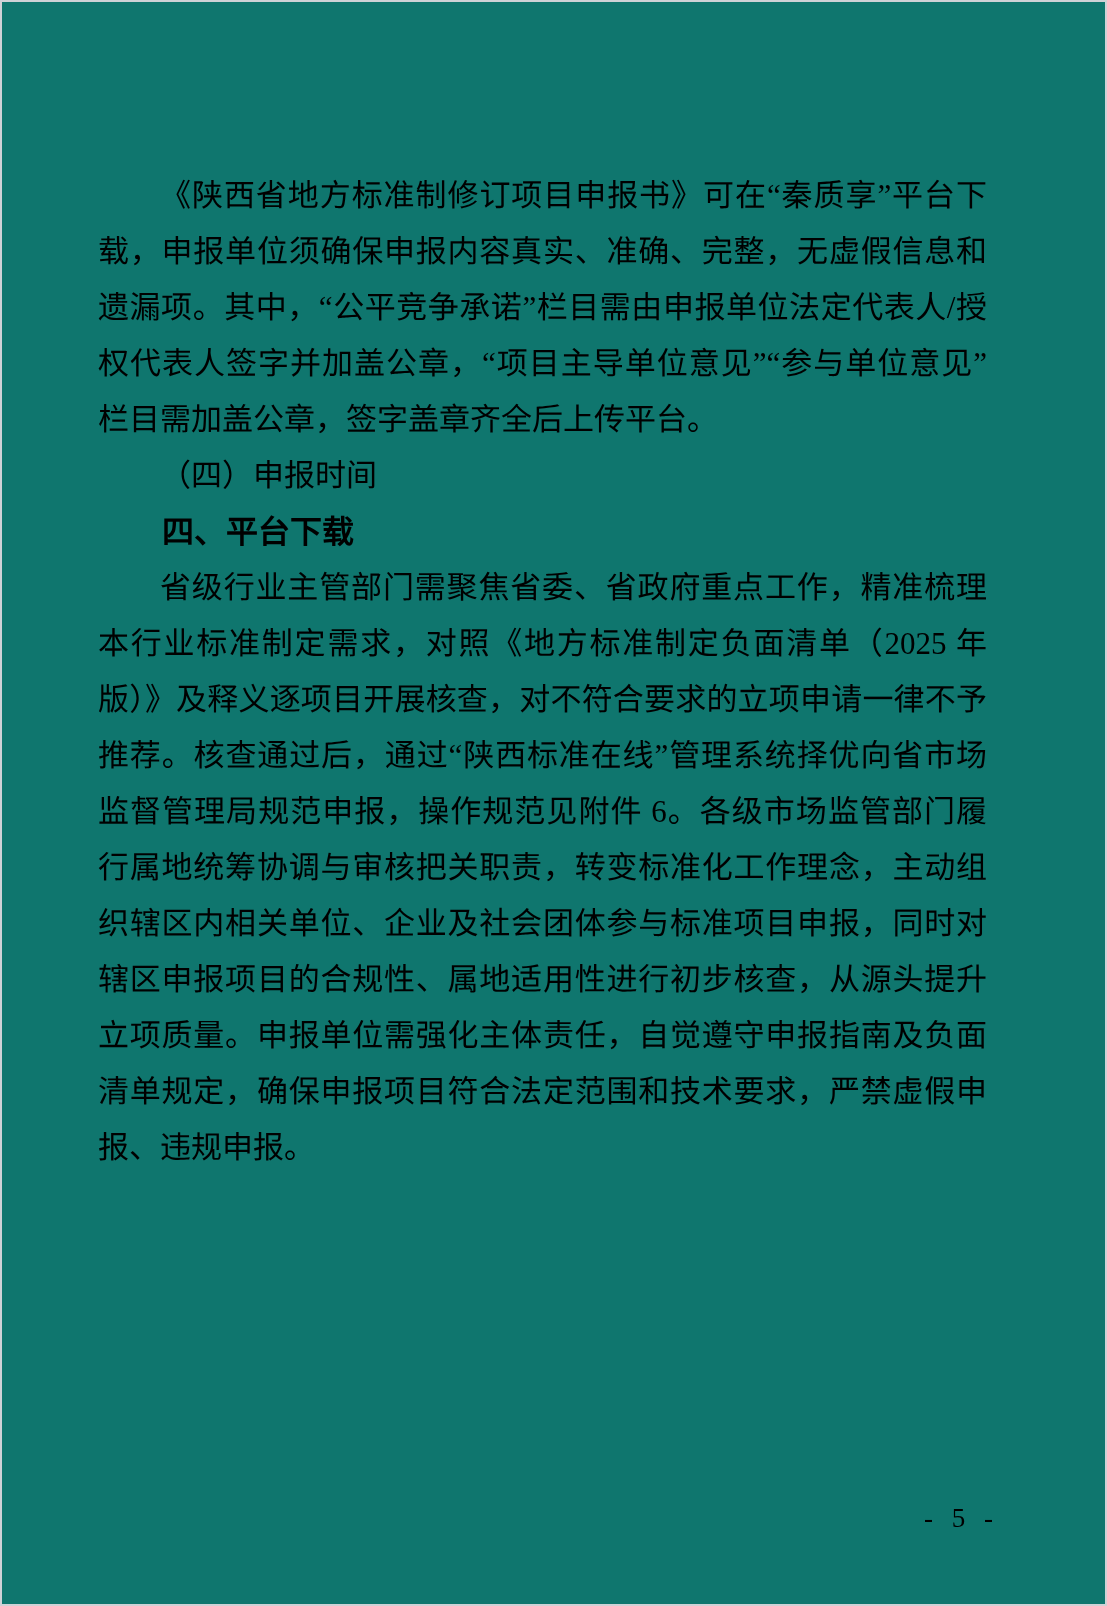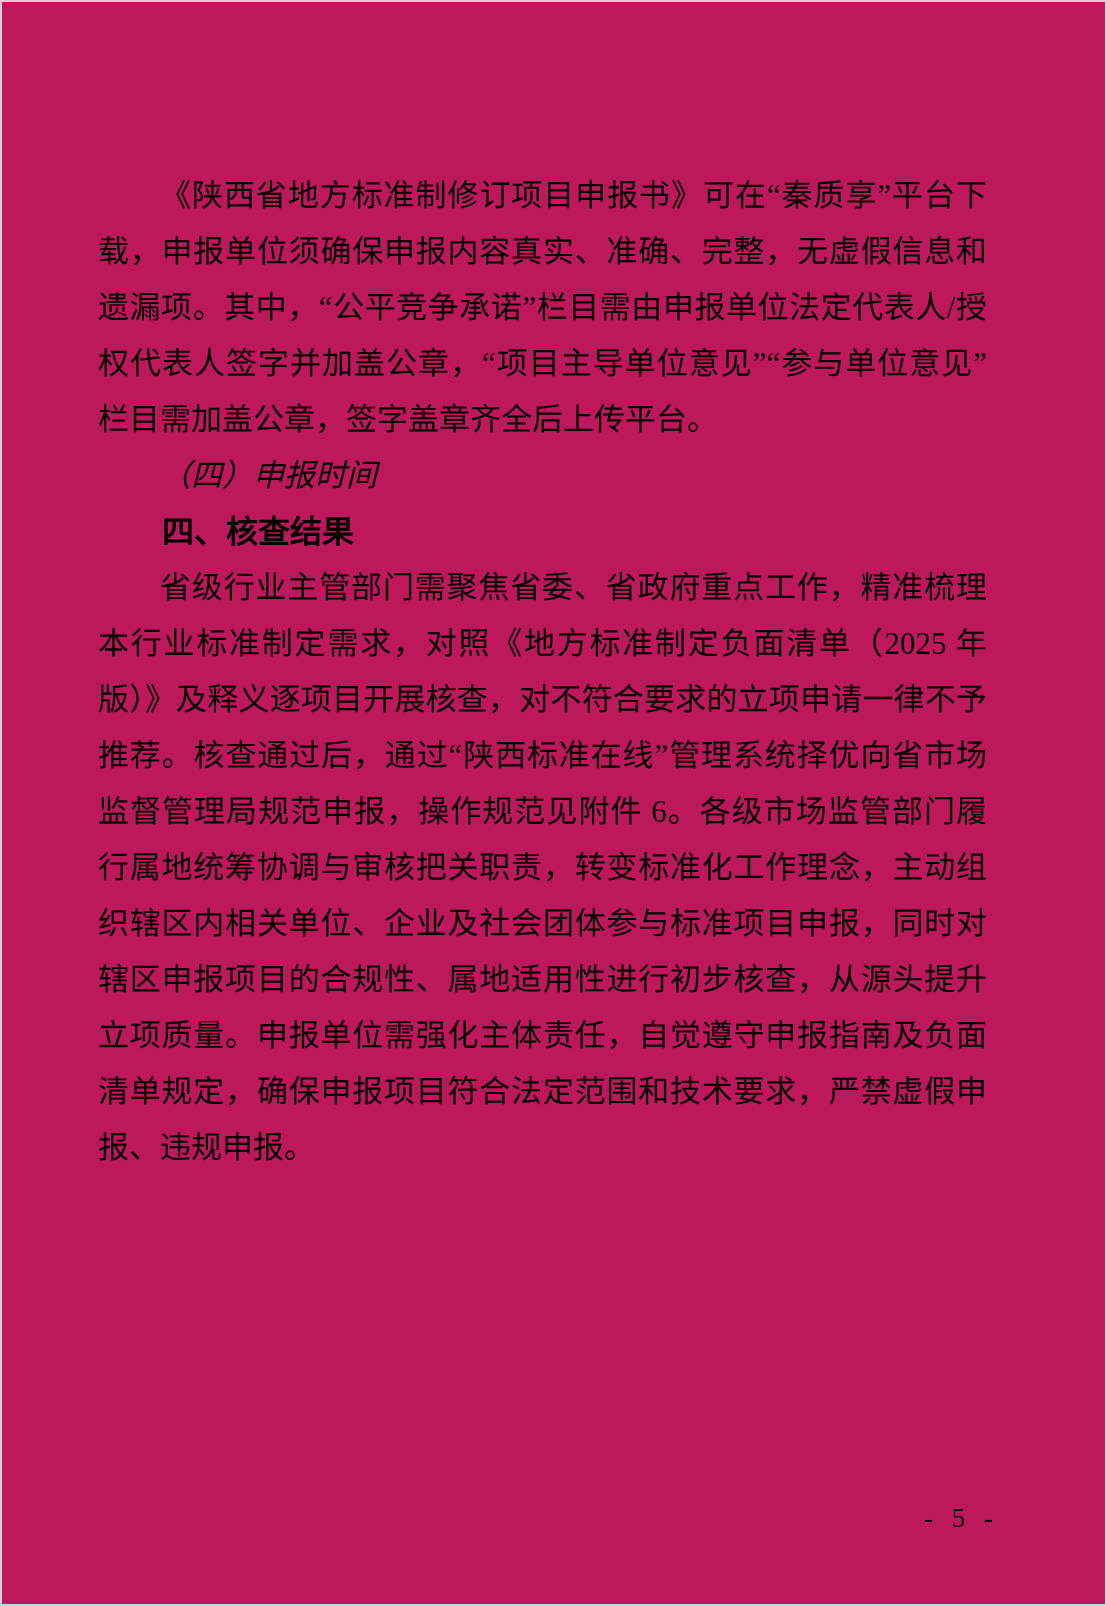--- a/index.html
+++ b/index.html
@@ -4,21 +4,21 @@
 <style>
   html, body {
     margin: 0;
     padding: 0;
     background: #ffffff;
   }
   .page {
     position: relative;
     width: 1107px;
     height: 1606px;
-    background: #be185d;
+    background: #0f766e;
     box-sizing: border-box;
     border: 2px solid #cfd2d6;
     overflow: hidden;
     font-family: "Liberation Serif", "DejaVu Serif", serif;
     color: #000000;
   }
   .content {
     position: absolute;
     left: 96px;
     top: 166px;
@@ -34,21 +34,20 @@
   }
   .para-body {
     text-indent: 2em;
     font-family: "Liberation Serif", "DejaVu Serif", serif;
     font-weight: normal;
   }
   .para-subheading {
     text-indent: 2em;
     font-family: "Liberation Serif", "DejaVu Serif", serif;
     font-weight: normal;
-    font-style: italic;
   }
   .para-heading {
     text-indent: 2em;
     font-family: "Liberation Sans", "DejaVu Sans", sans-serif;
     font-weight: bold;
     font-size: 32px;
     line-height: 56px;
     text-align: left;
   }
   .page-number {
@@ -63,17 +62,17 @@
     white-space: pre;
   }
 </style>
 </head>
 <body>
 
 <div class="page">
   <div class="content">
     <p class="para-body">《陕西省地方标准制修订项目申报书》可在“秦质享”平台下载，申报单位须确保申报内容真实、准确、完整，无虚假信息和遗漏项。其中，“公平竞争承诺”栏目需由申报单位法定代表人/授权代表人签字并加盖公章，“项目主导单位意见”“参与单位意见”栏目需加盖公章，签字盖章齐全后上传平台。</p>
     <p class="para-subheading">（四）申报时间</p>
-    <h2 class="para-heading">四、核查结果</h2>
+    <h2 class="para-heading">四、平台下载</h2>
     <p class="para-body">省级行业主管部门需聚焦省委、省政府重点工作，精准梳理本行业标准制定需求，对照《地方标准制定负面清单（2025 年版）》及释义逐项目开展核查，对不符合要求的立项申请一律不予推荐。核查通过后，通过“陕西标准在线”管理系统择优向省市场监督管理局规范申报，操作规范见附件 6。各级市场监管部门履行属地统筹协调与审核把关职责，转变标准化工作理念，主动组织辖区内相关单位、企业及社会团体参与标准项目申报，同时对辖区申报项目的合规性、属地适用性进行初步核查，从源头提升立项质量。申报单位需强化主体责任，自觉遵守申报指南及负面清单规定，确保申报项目符合法定范围和技术要求，严禁虚假申报、违规申报。</p>
   </div>
   <div class="page-number">- 5 -</div>
 </div>
 
 </body></html>

